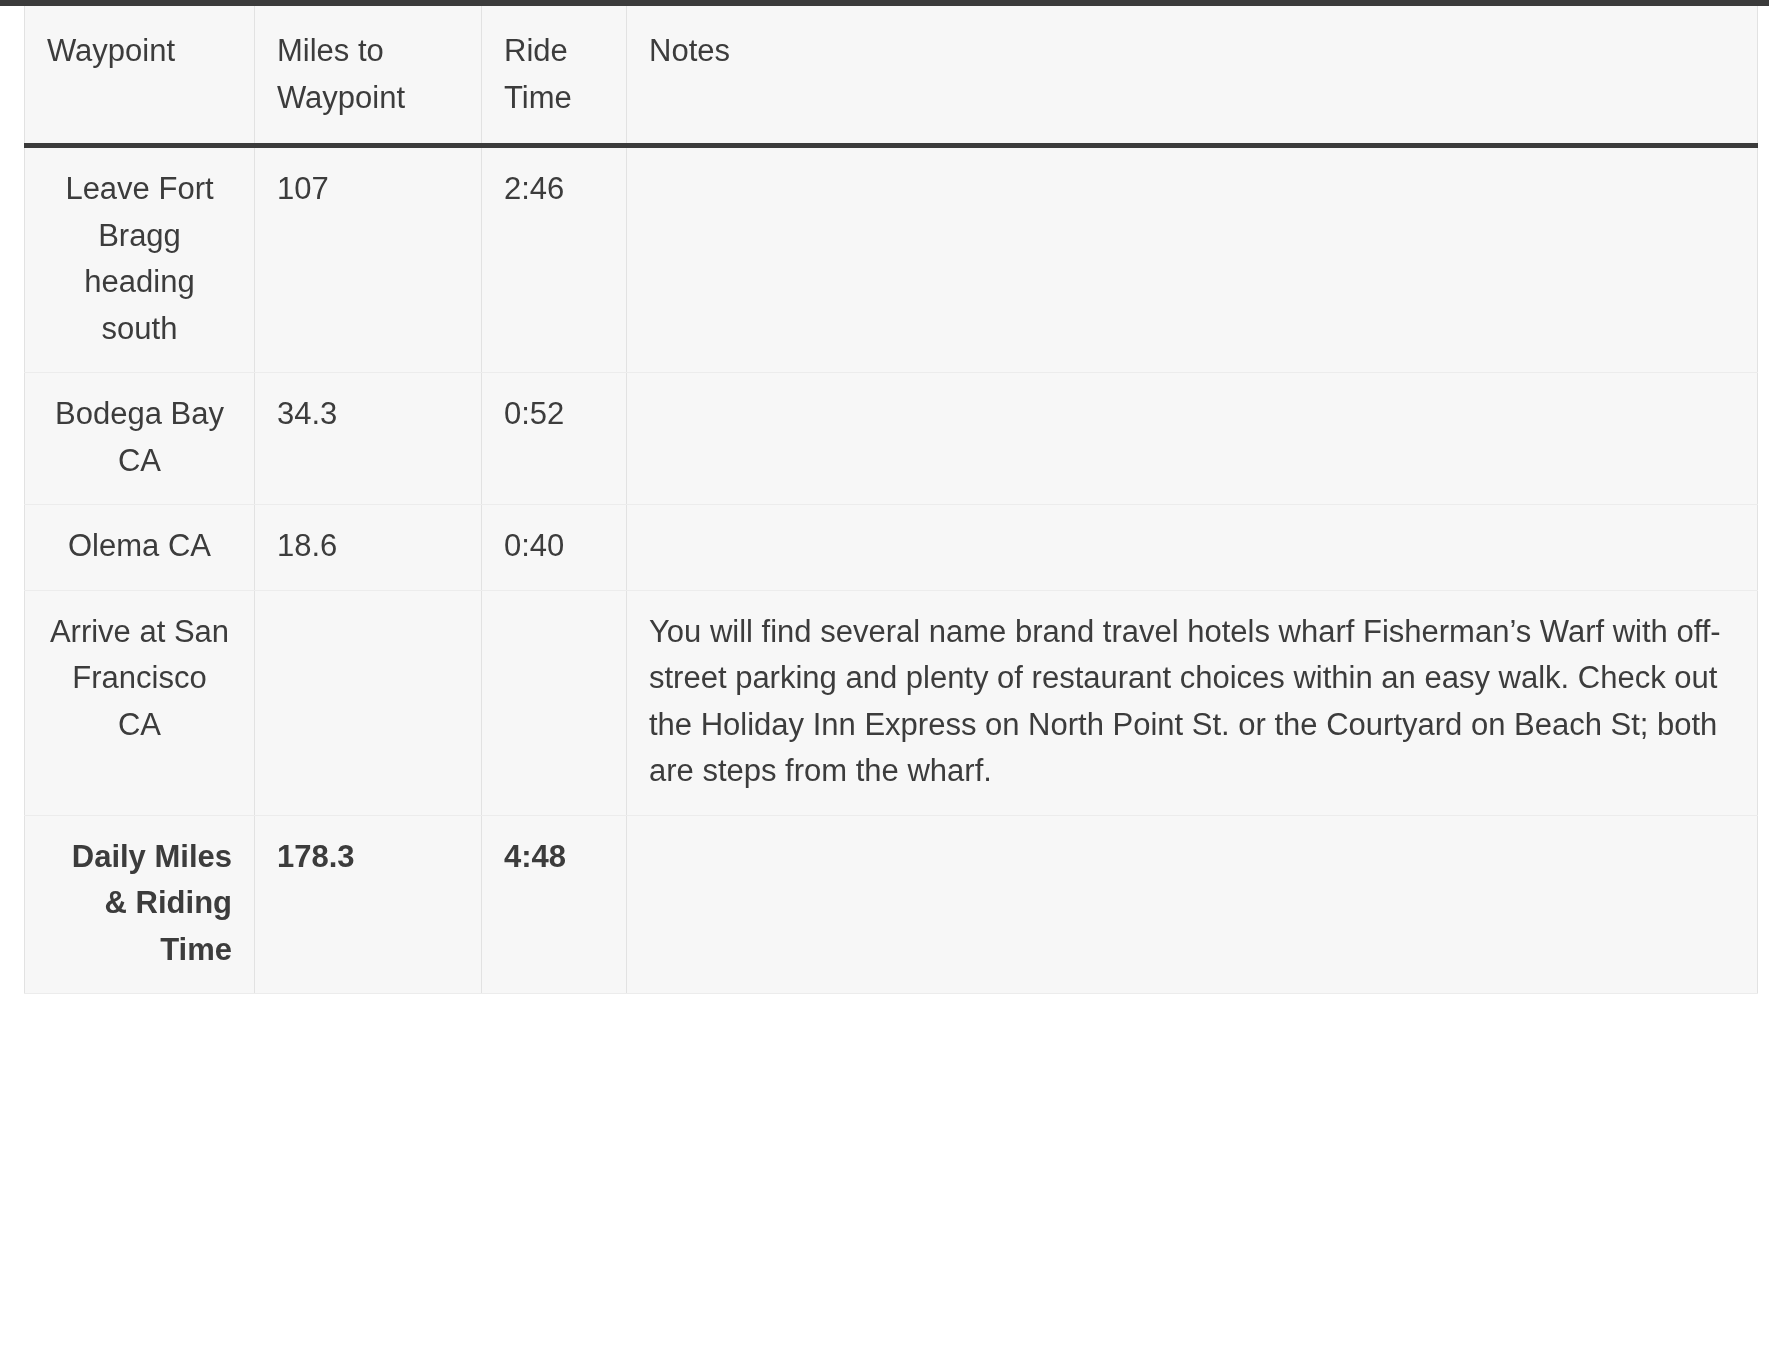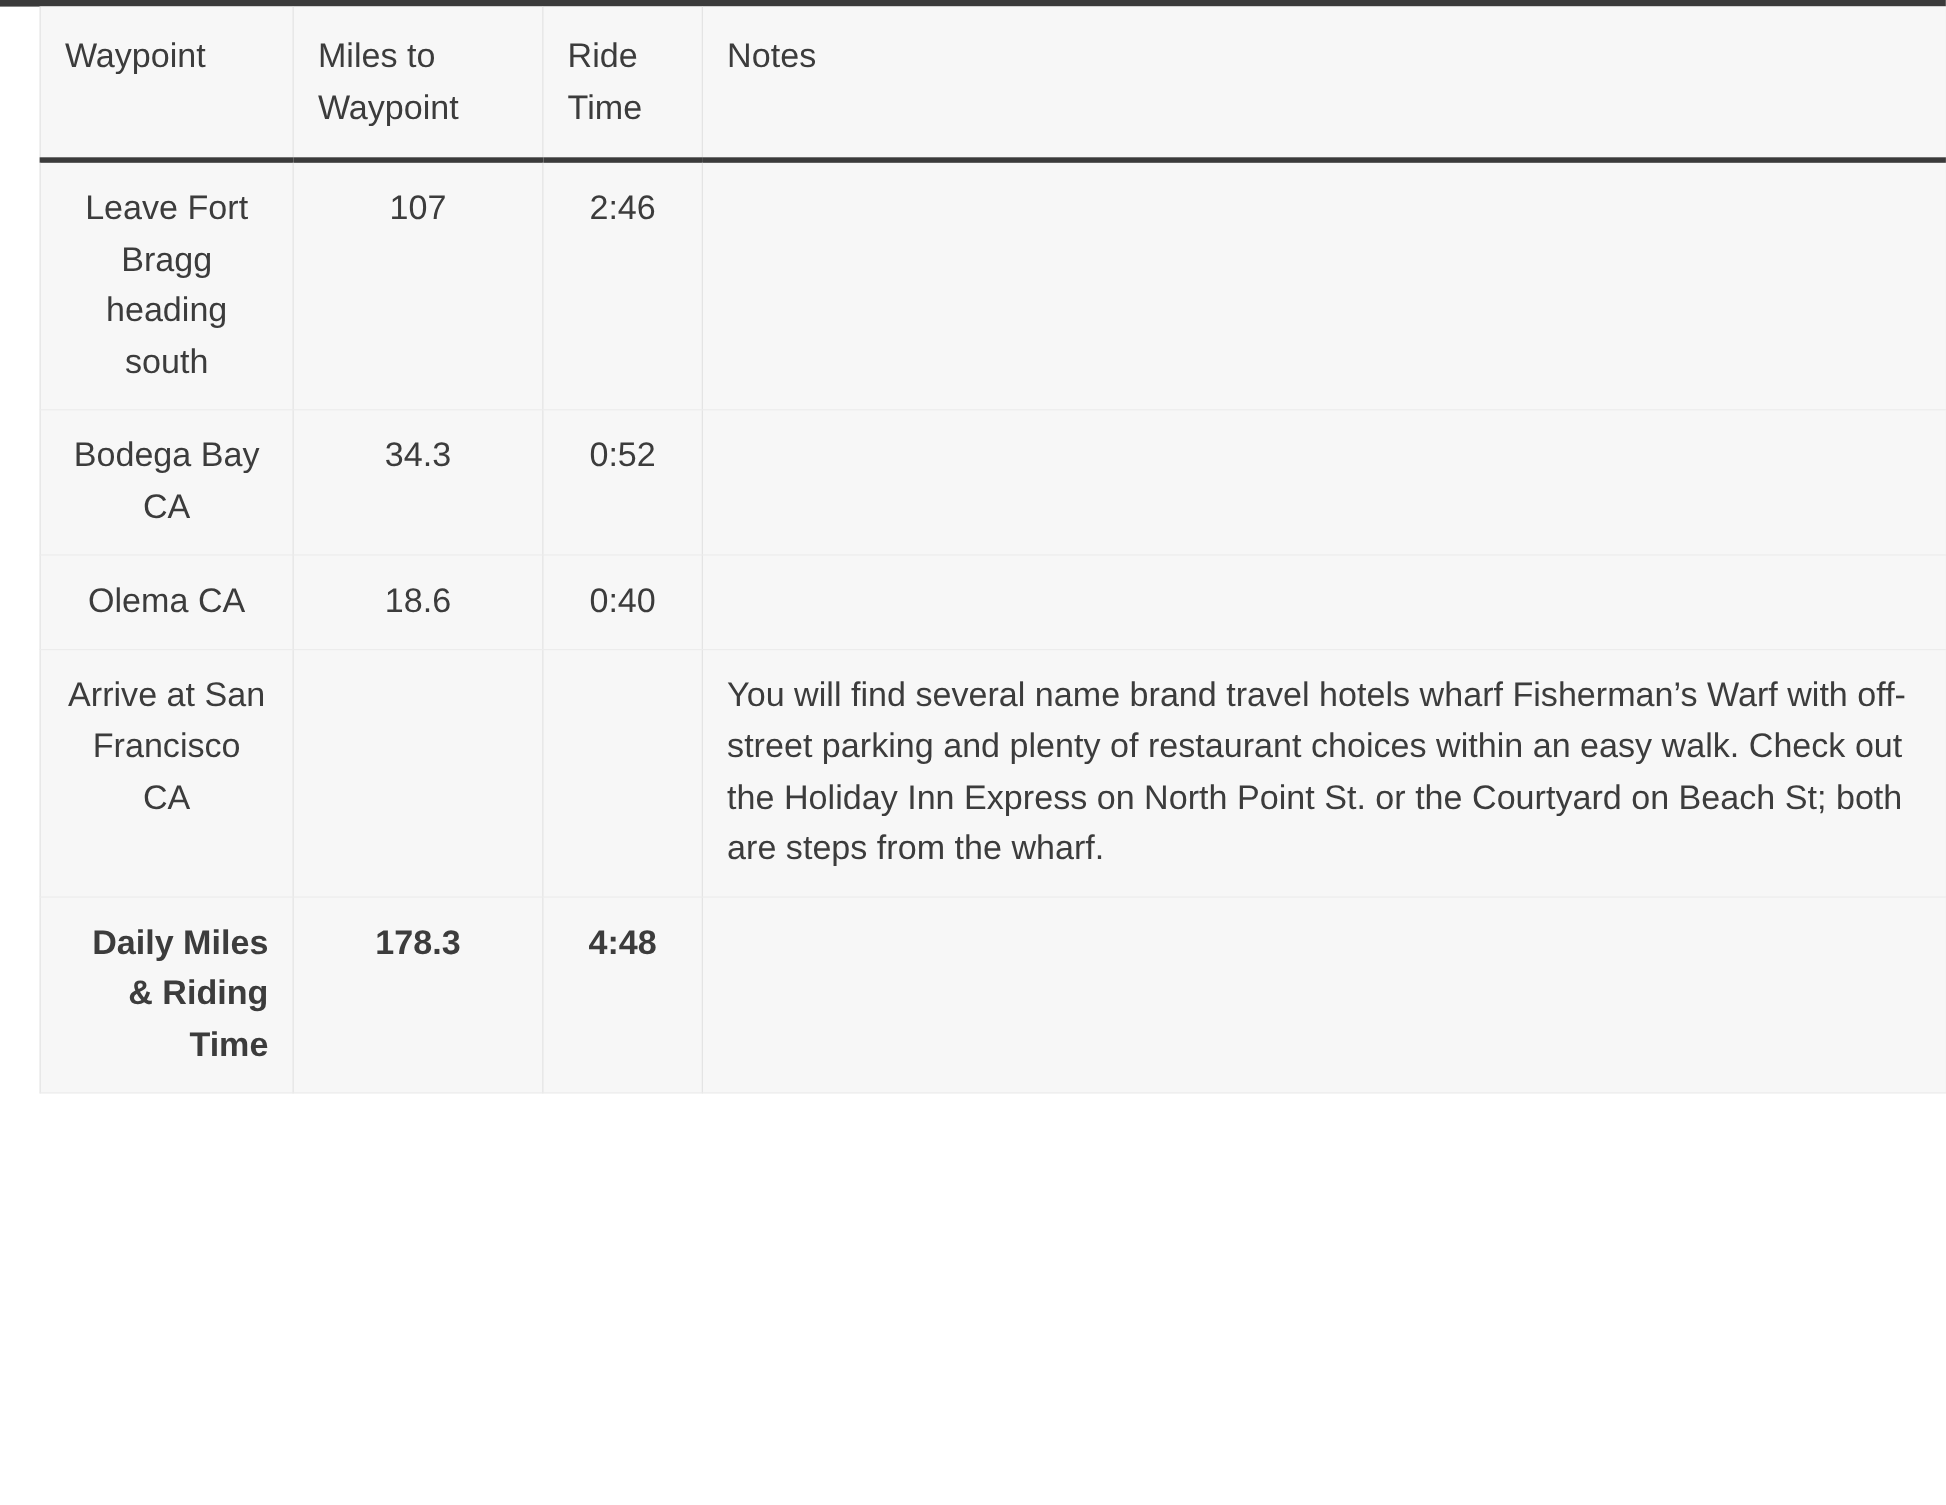--- a/index.html
+++ b/index.html
@@ -23,21 +23,21 @@
   .top-rule {
     position: absolute;
     left: 0;
     top: 0;
     width: 1769px;
     height: 6px;
     background: #3b3b3b;
   }
   .table-wrap {
     position: absolute;
-    left: 36px;
+    left: 24px;
     top: 6px;
     width: 1733px;
   }
   table.itinerary {
     border-collapse: collapse;
     width: 1733px;
     table-layout: fixed;
     background: #f7f7f7;
   }
   table.itinerary col.c-waypoint { width: 230px; }
@@ -64,21 +64,21 @@
     border-bottom: 5px solid #3b3b3b;
     text-align: left;
     font-weight: 400;
     padding-top: 22px;
     padding-bottom: 22px;
   }
   th.col-waypoint, th.col-notes { text-align: left; }
   th.col-miles, th.col-time { text-align: center; }
 
   td.cell-waypoint { text-align: center; }
-  td.cell-miles, td.cell-time { text-align: center; }
+  td.cell-miles, td.cell-time { text-align: left; }
   td.cell-notes { text-align: left; }
 
   tr.total-row td.cell-waypoint,
   tr.total-row td.cell-miles,
   tr.total-row td.cell-time {
     font-weight: bold;
   }
   tr.total-row td.cell-waypoint { text-align: right; }
 
   td.empty { font-size: 31px; }

